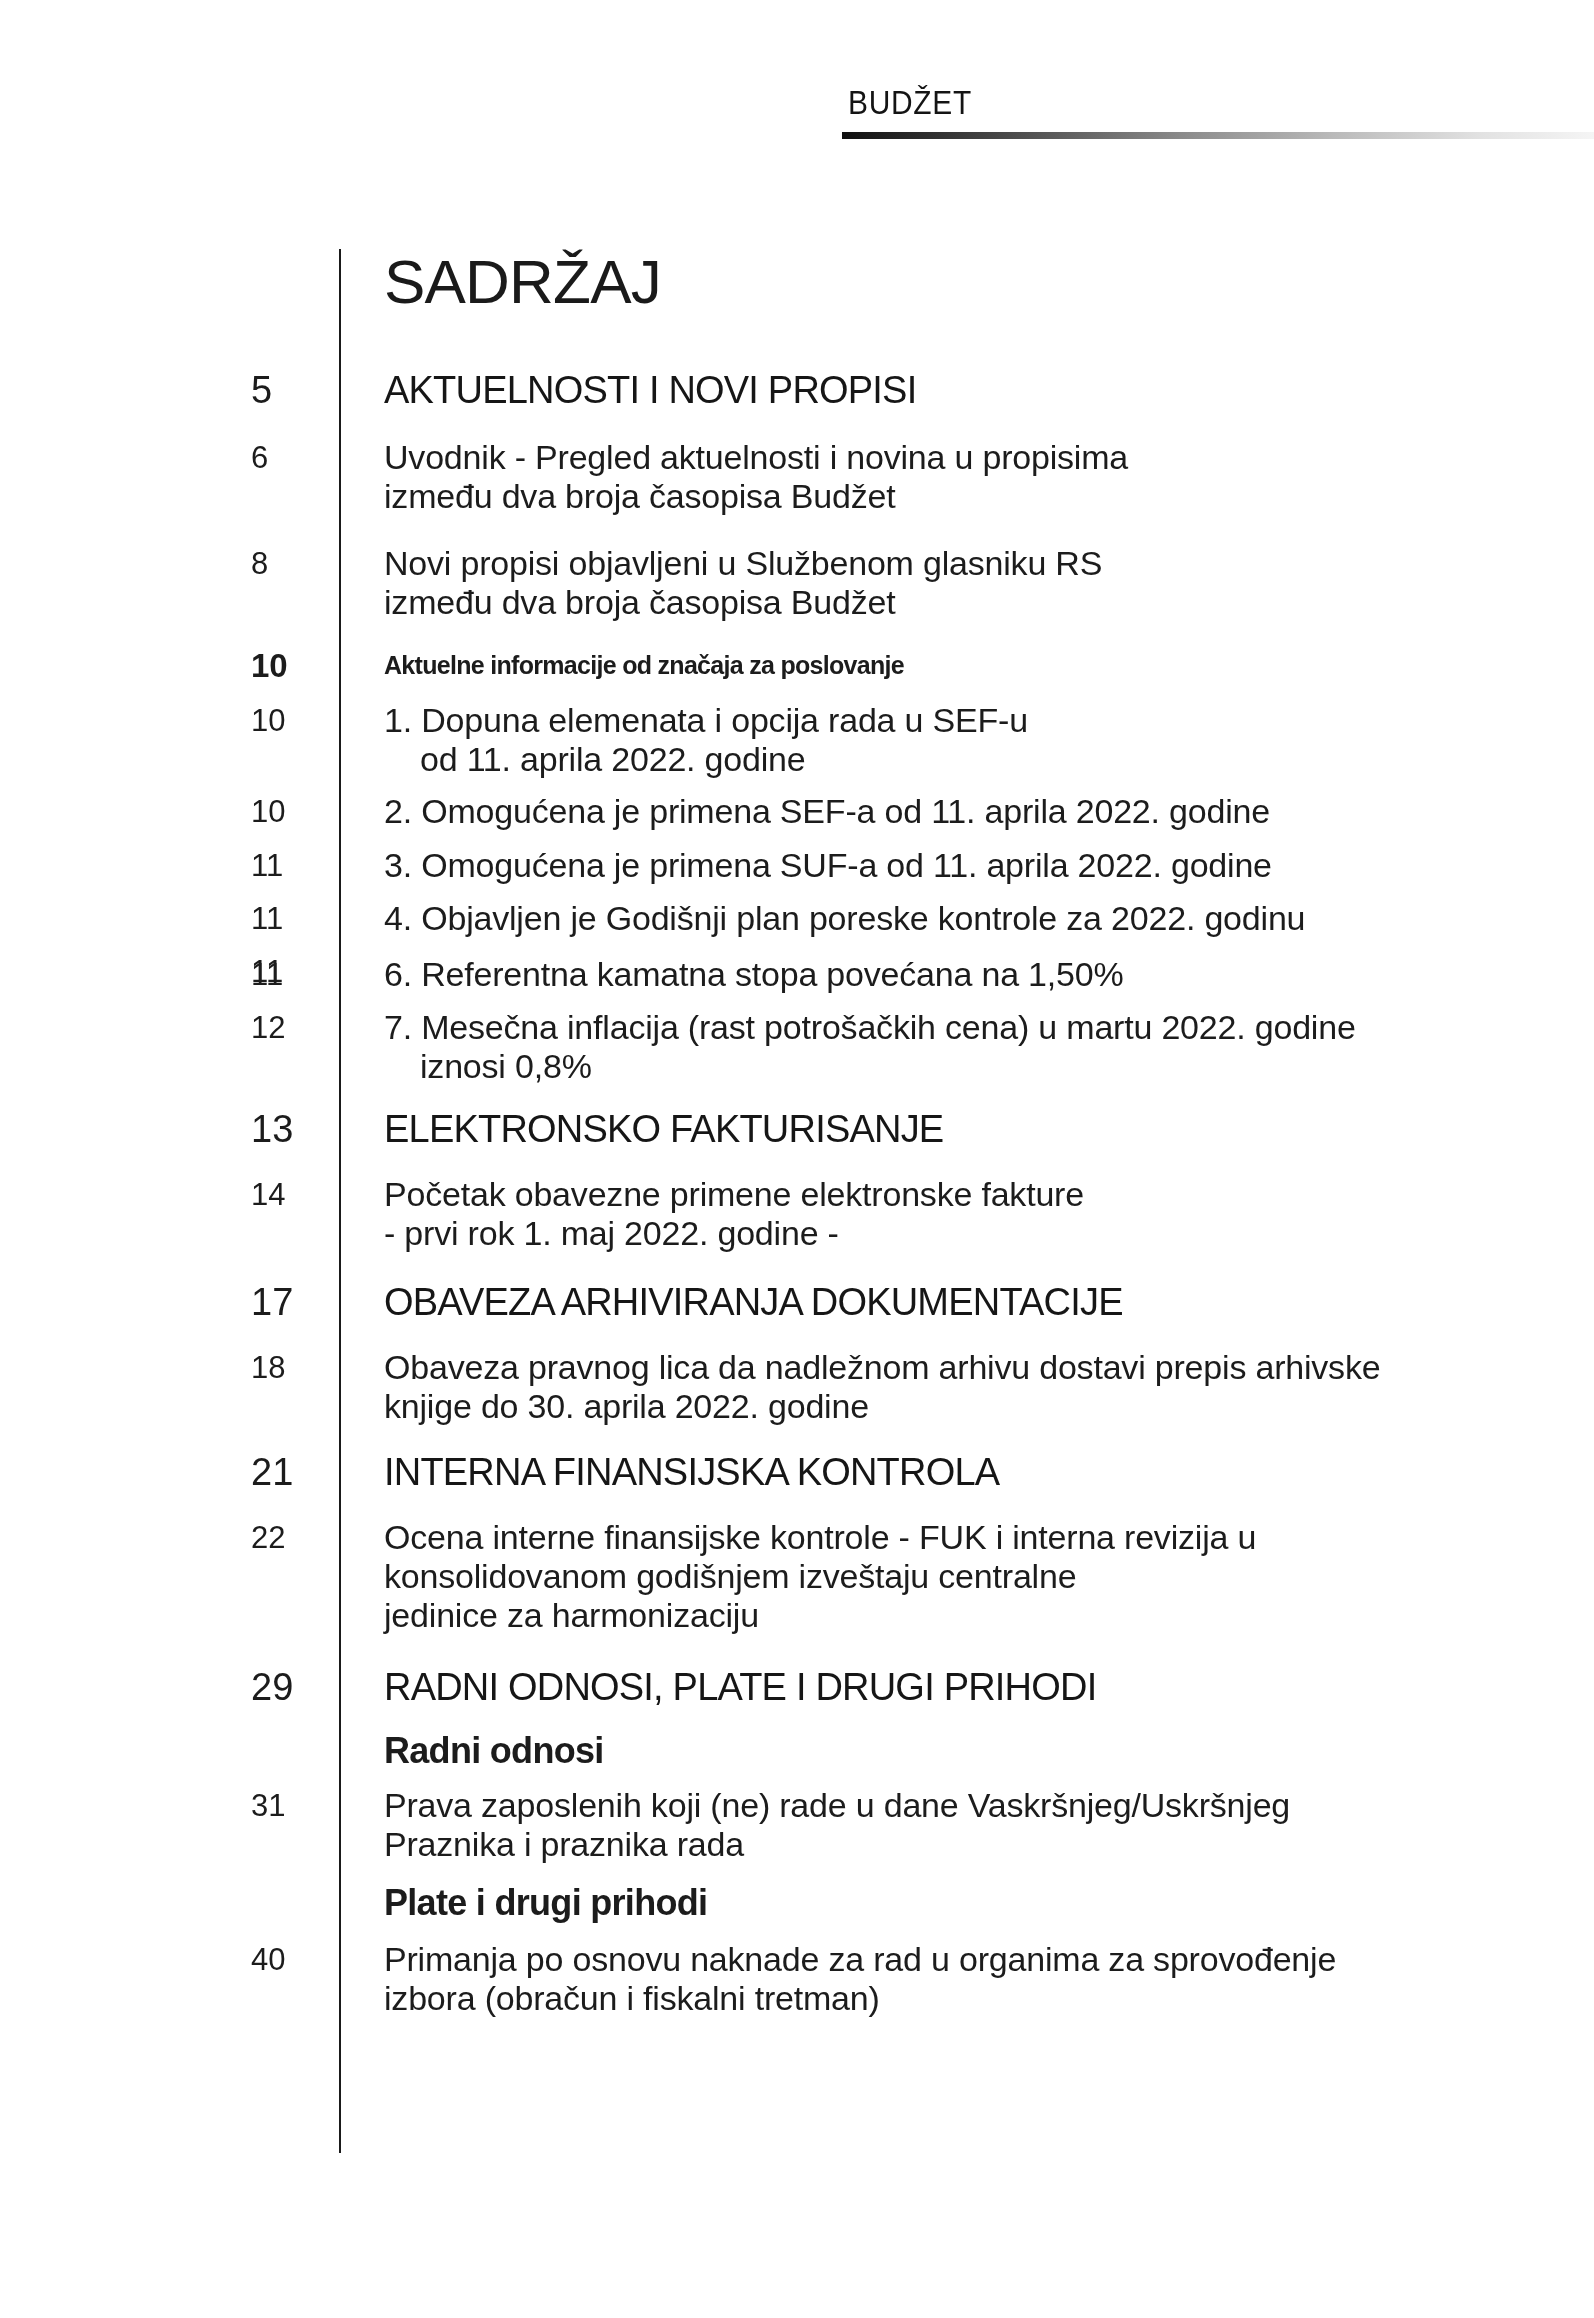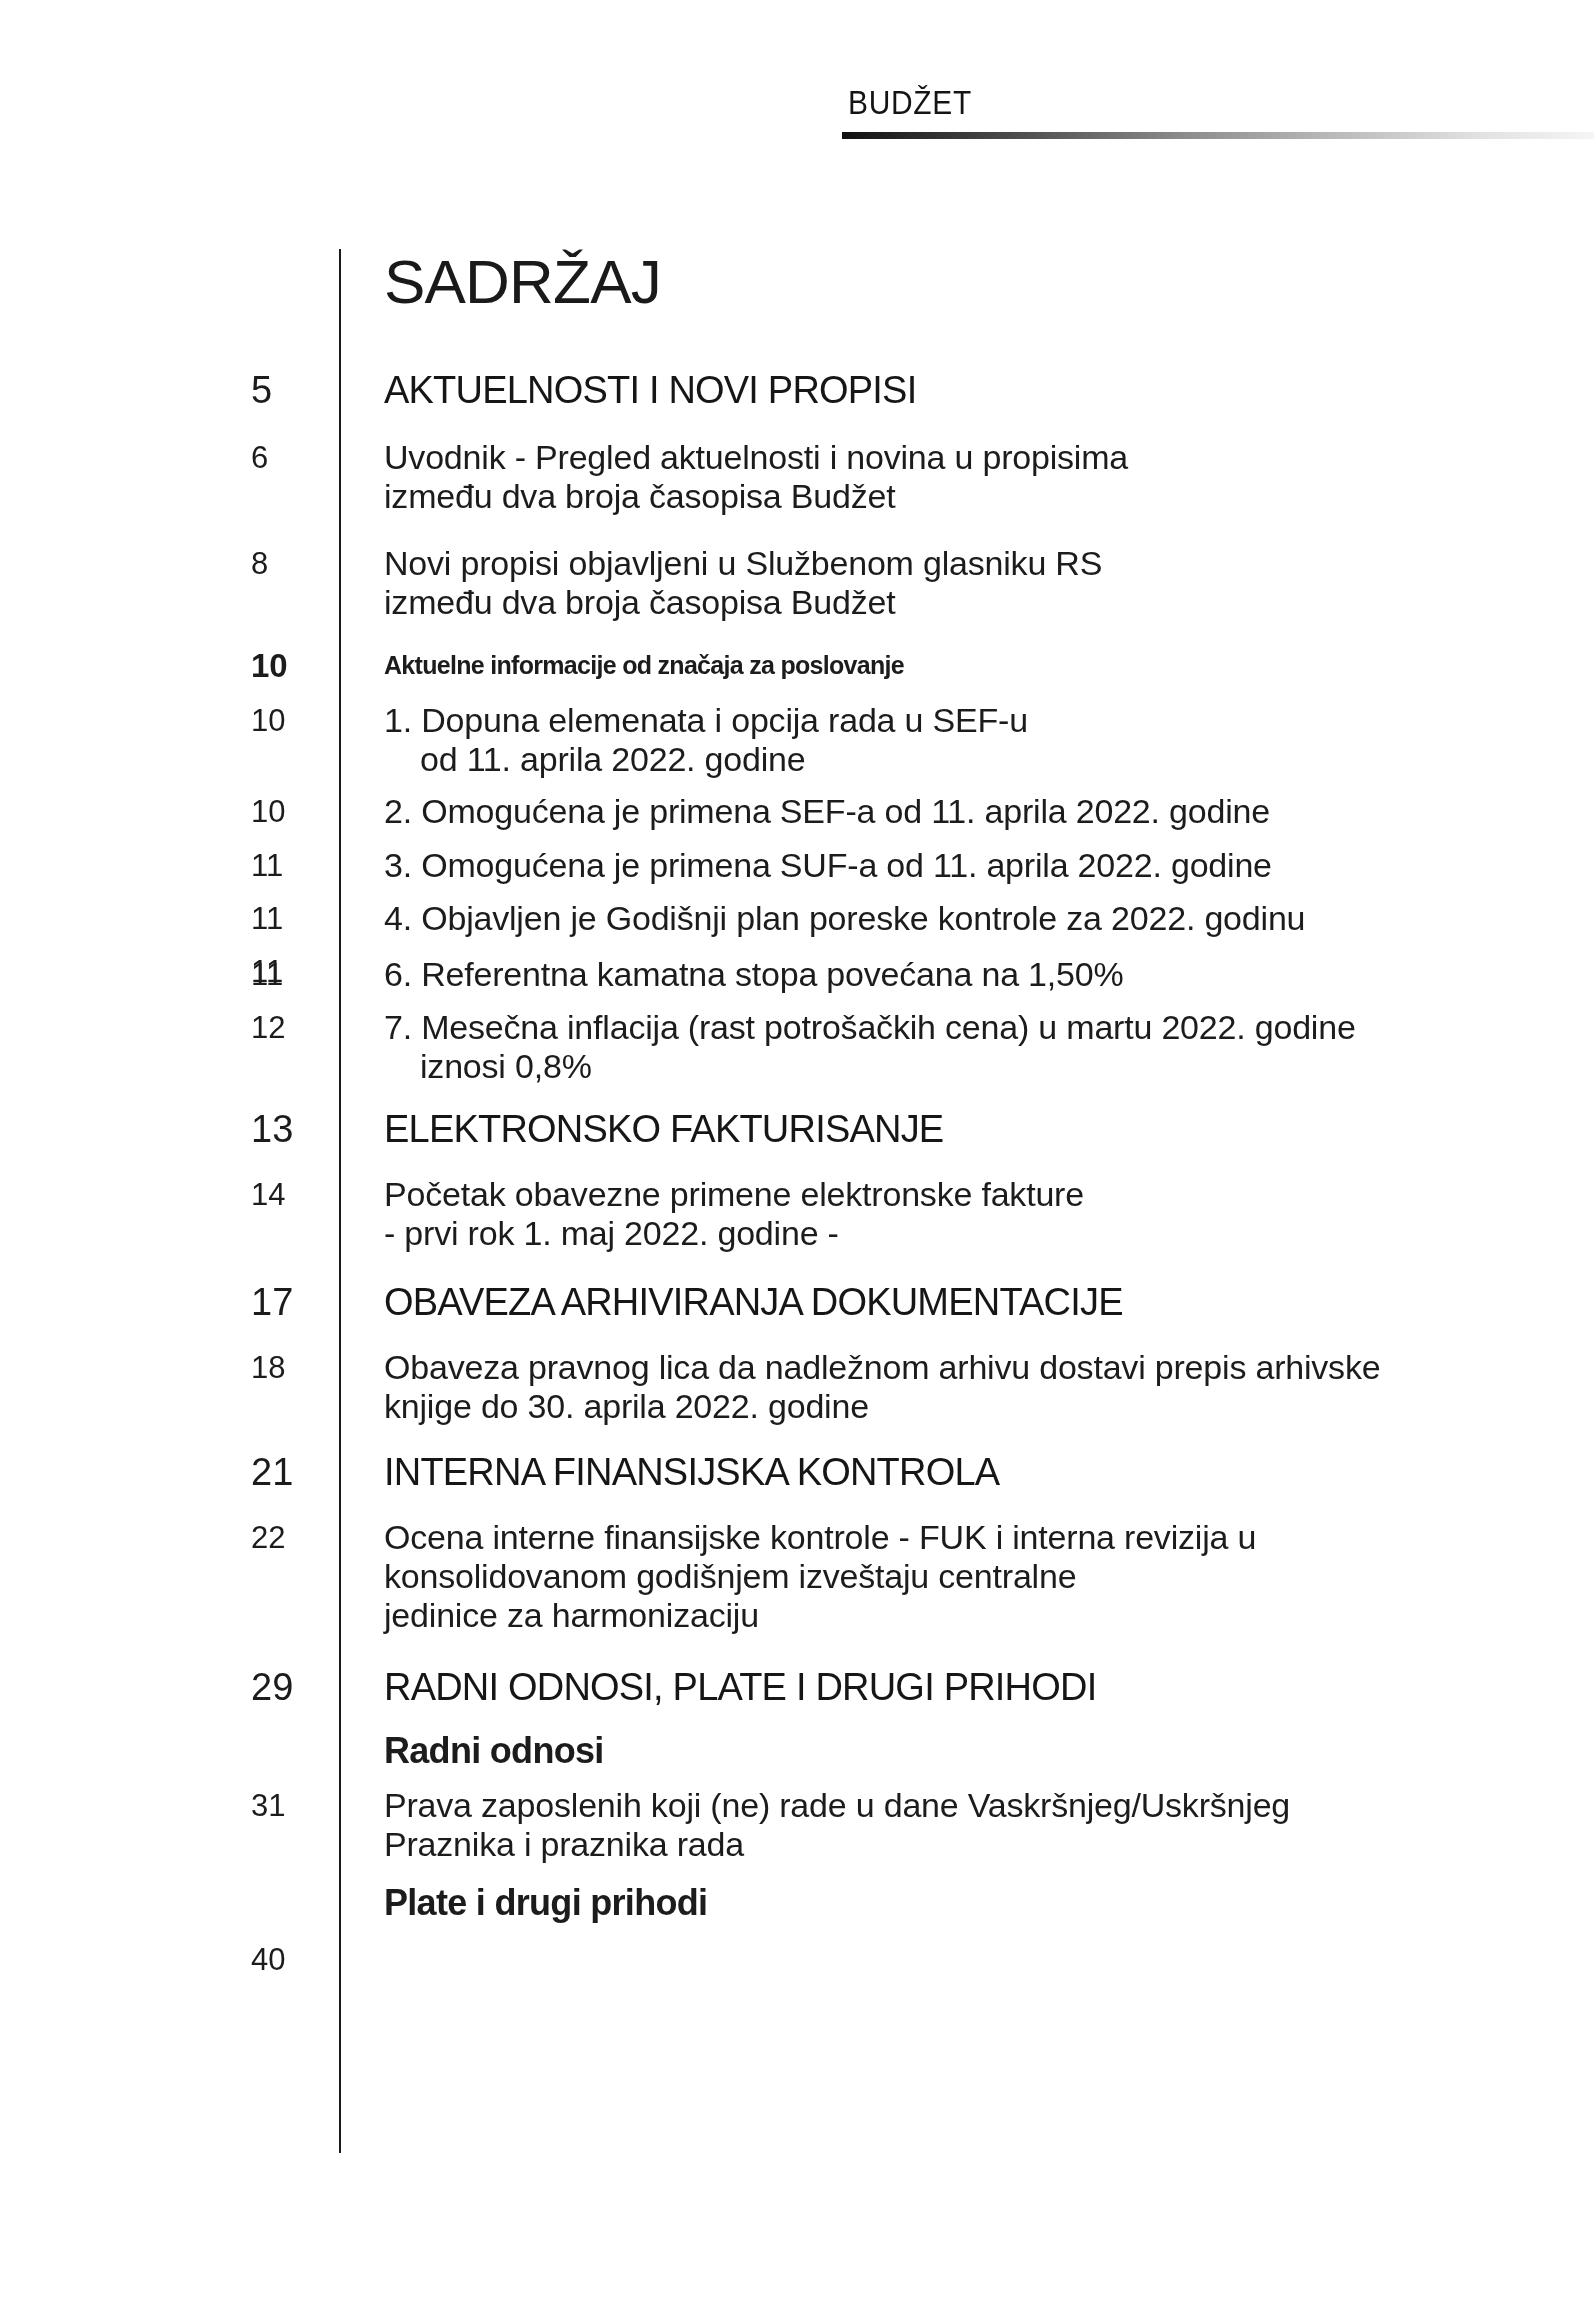--- a/index.html
+++ b/index.html
@@ -203,18 +203,22 @@
           </div>
         </div>
         <div class="row subsection" style="margin-top: 17px;">
           <div class="num"></div>
           <div class="txt">
             <div class="line">Plate i drugi prihodi</div>
           </div>
         </div>
         <div class="row entry" style="margin-top: 15.5px;">
           <div class="num">40</div>
+          <div class="txt">
+            <div class="line">Primanja po osnovu naknade za rad u organima za sprovođenje</div>
+            <div class="line">izbora (obračun i fiskalni tretman)</div>
+          </div>
         </div>
       </div>
   </div>
 
 </div>
 
 
 </body></html>

